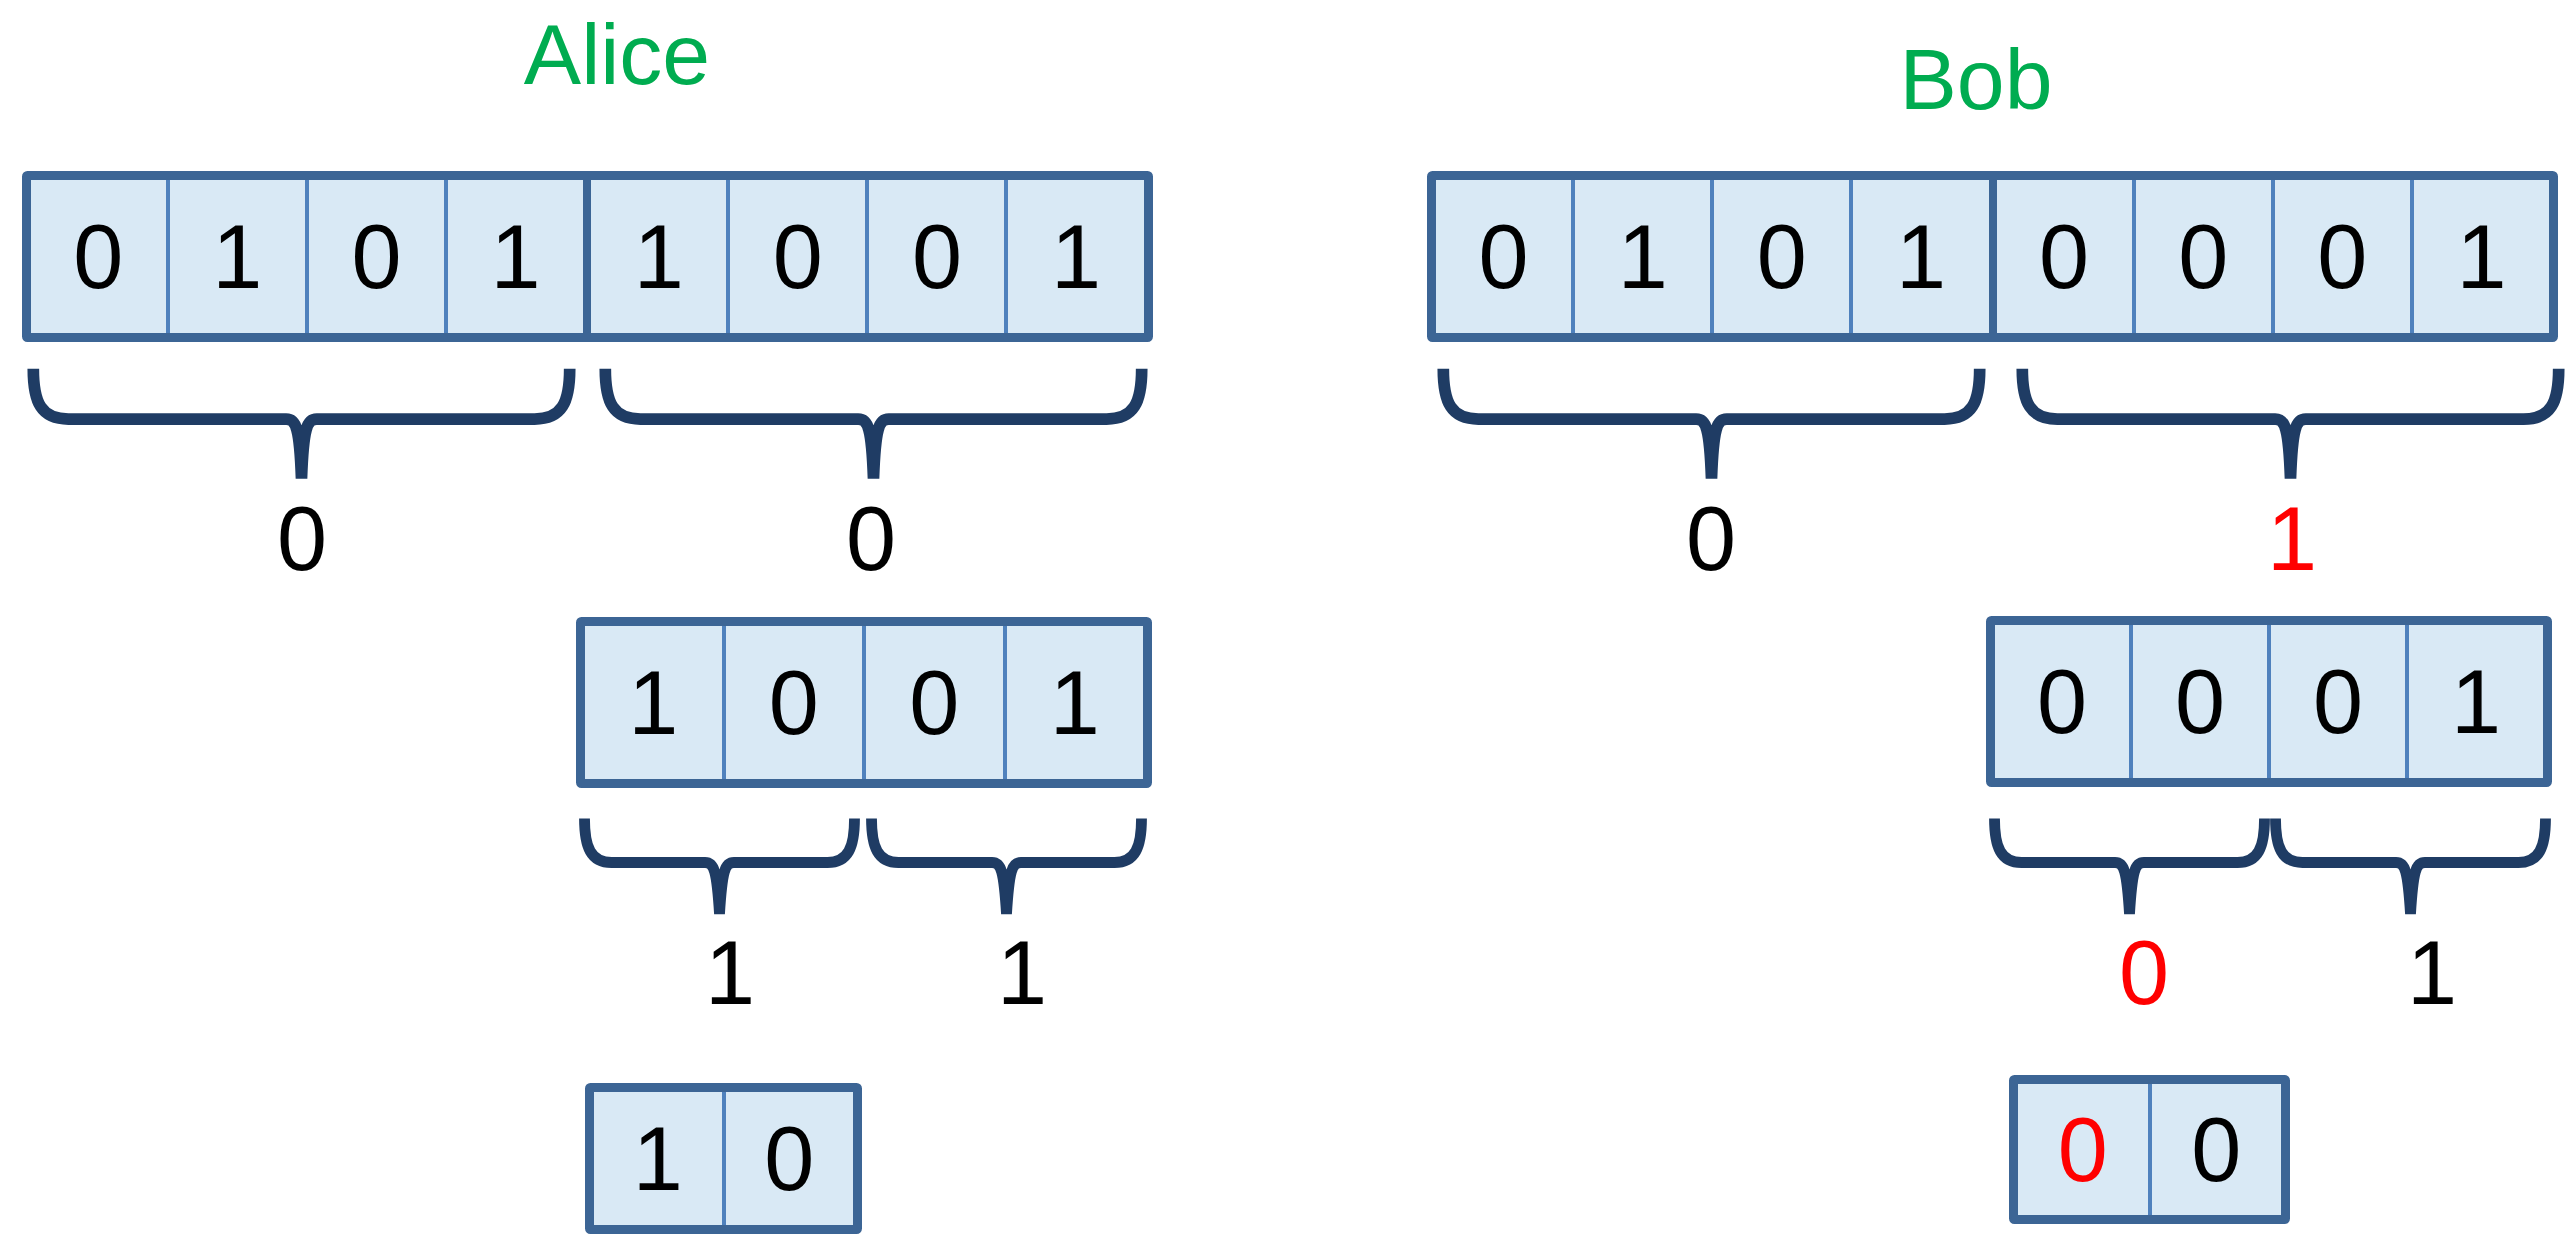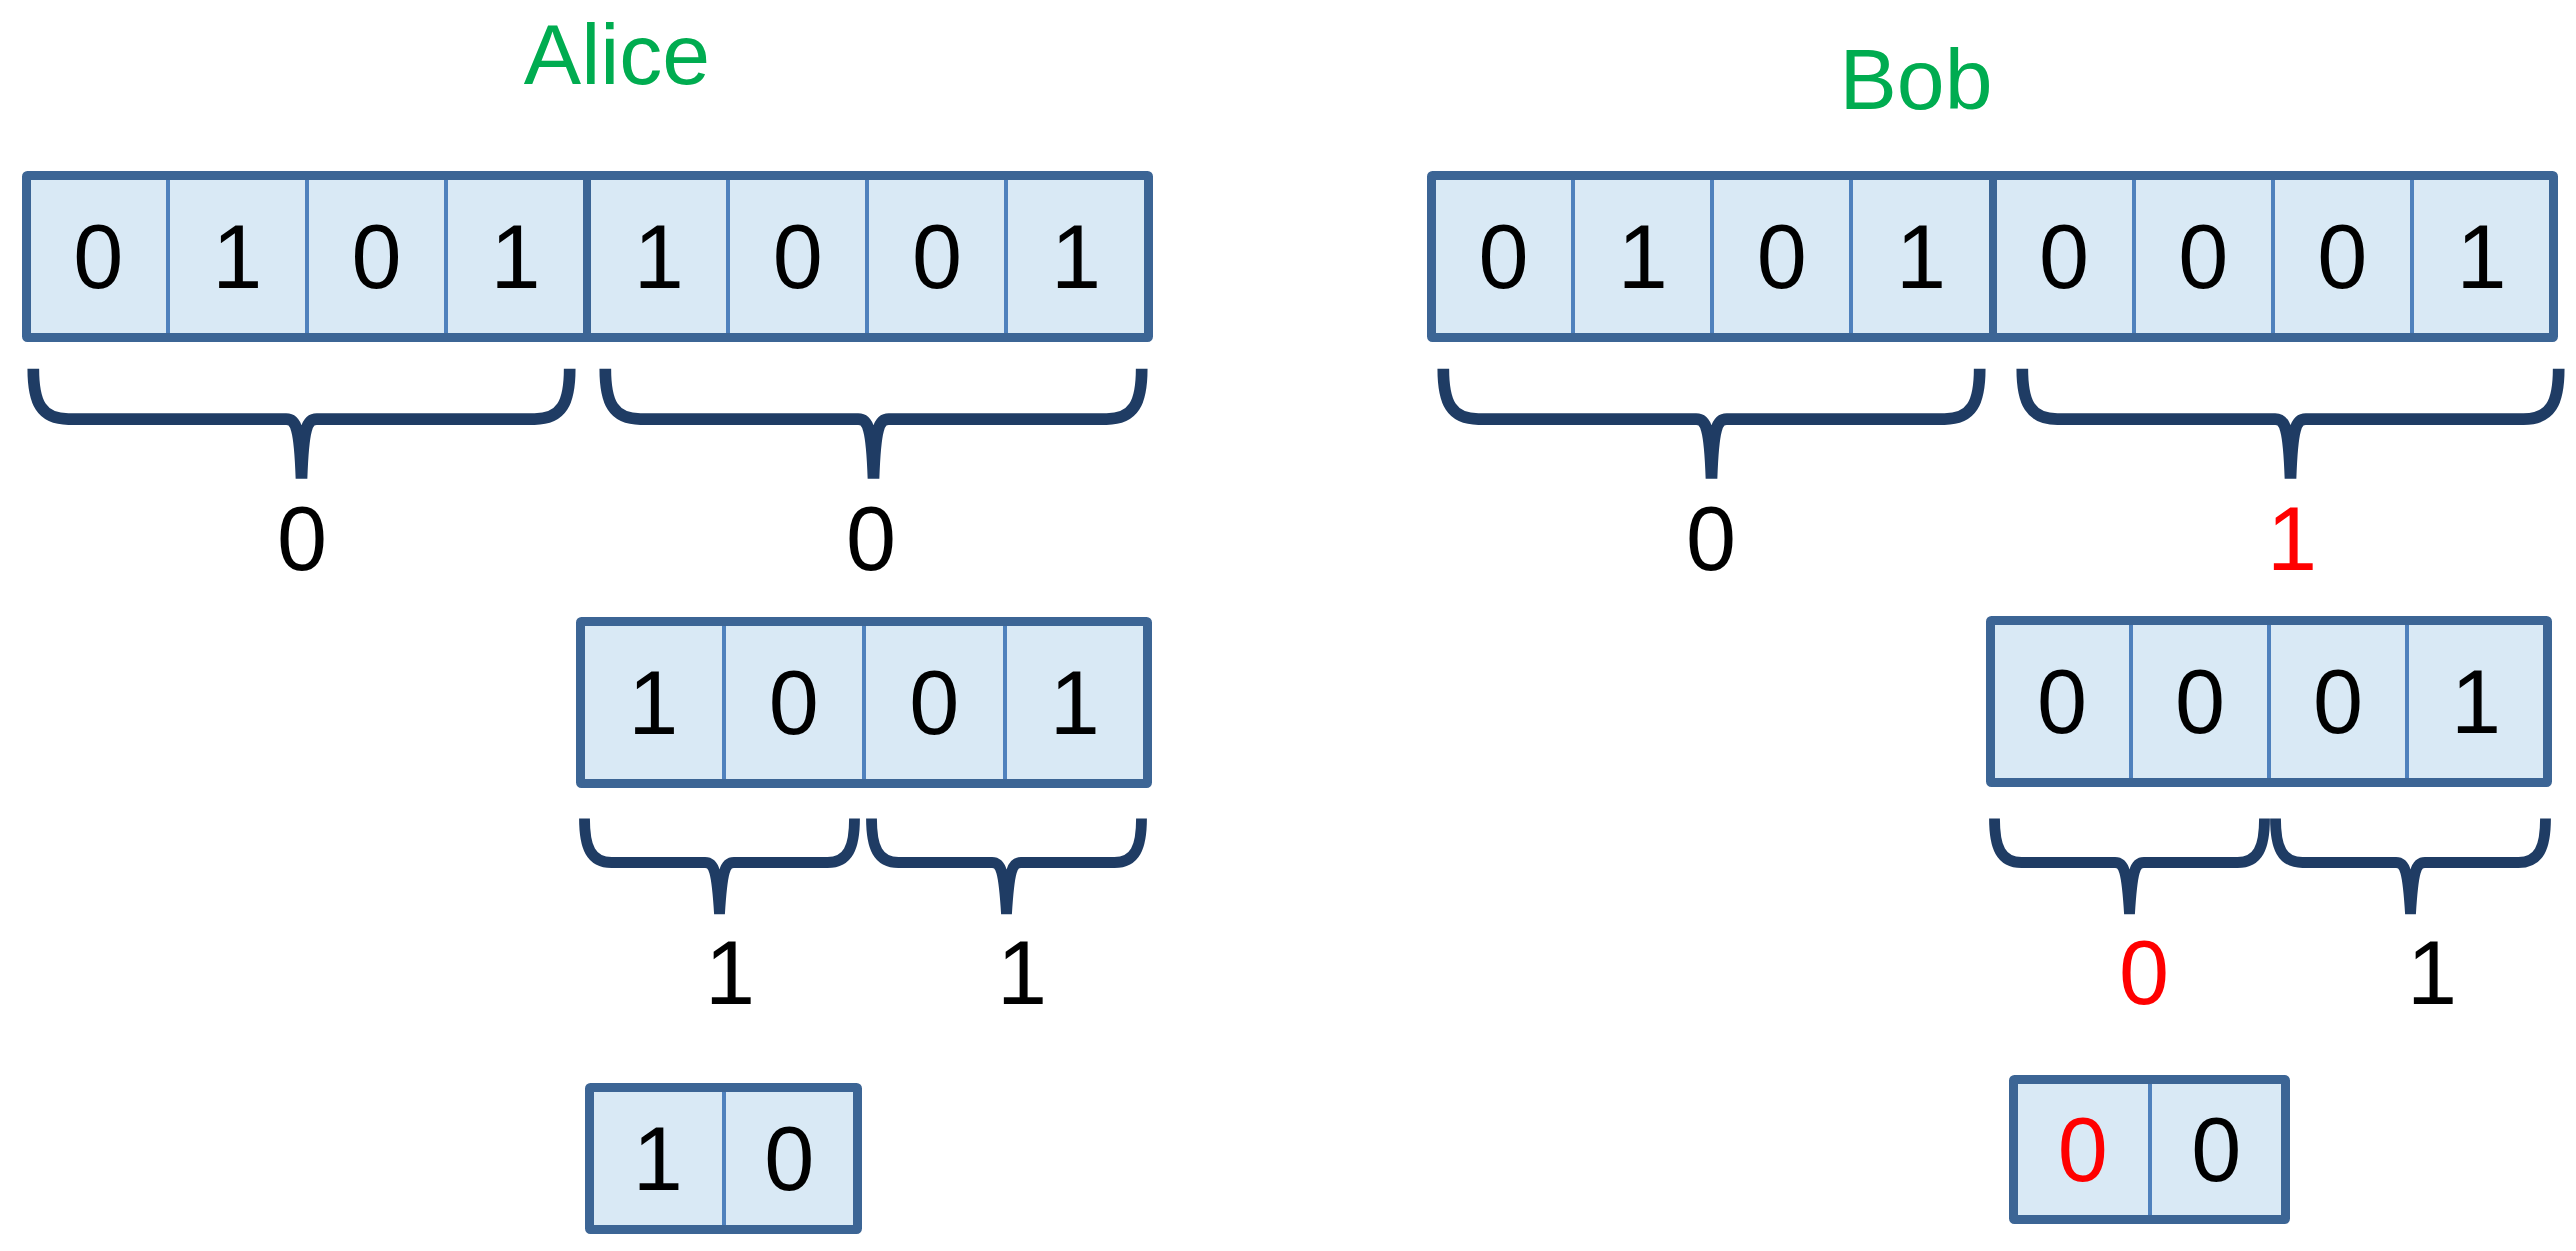--- a/index.html
+++ b/index.html
@@ -92,21 +92,21 @@
     <path d="M6,6 C6,38 13,55 36,55 L140,55 C150,55 153,64 156,112 C159,64 162,55 172,55 L276,55 C299,55 306,38 306,6"></path>
   </svg>
   <div class="lbl" style="left:730px;top:928px;">1</div>
   <div class="lbl" style="left:1022px;top:928px;">1</div>
 
   <div class="bitrow" style="left:585px;top:1083px;width:277px;height:151px;">
     <div class="cell">1</div>
     <div class="cell">0</div>
   </div>
 
-  <div class="name" style="left:1916px;top:36px;">Bob</div>
+  <div class="name" style="left:1976px;top:36px;">Bob</div>
 
   <div class="bitrow" style="left:1427px;top:171px;width:1131px;height:171px;">
     <div class="cell">0</div>
     <div class="cell">1</div>
     <div class="cell">0</div>
     <div class="cell">1</div>
     <div class="cell split">0</div>
     <div class="cell">0</div>
     <div class="cell">0</div>
     <div class="cell">1</div>

